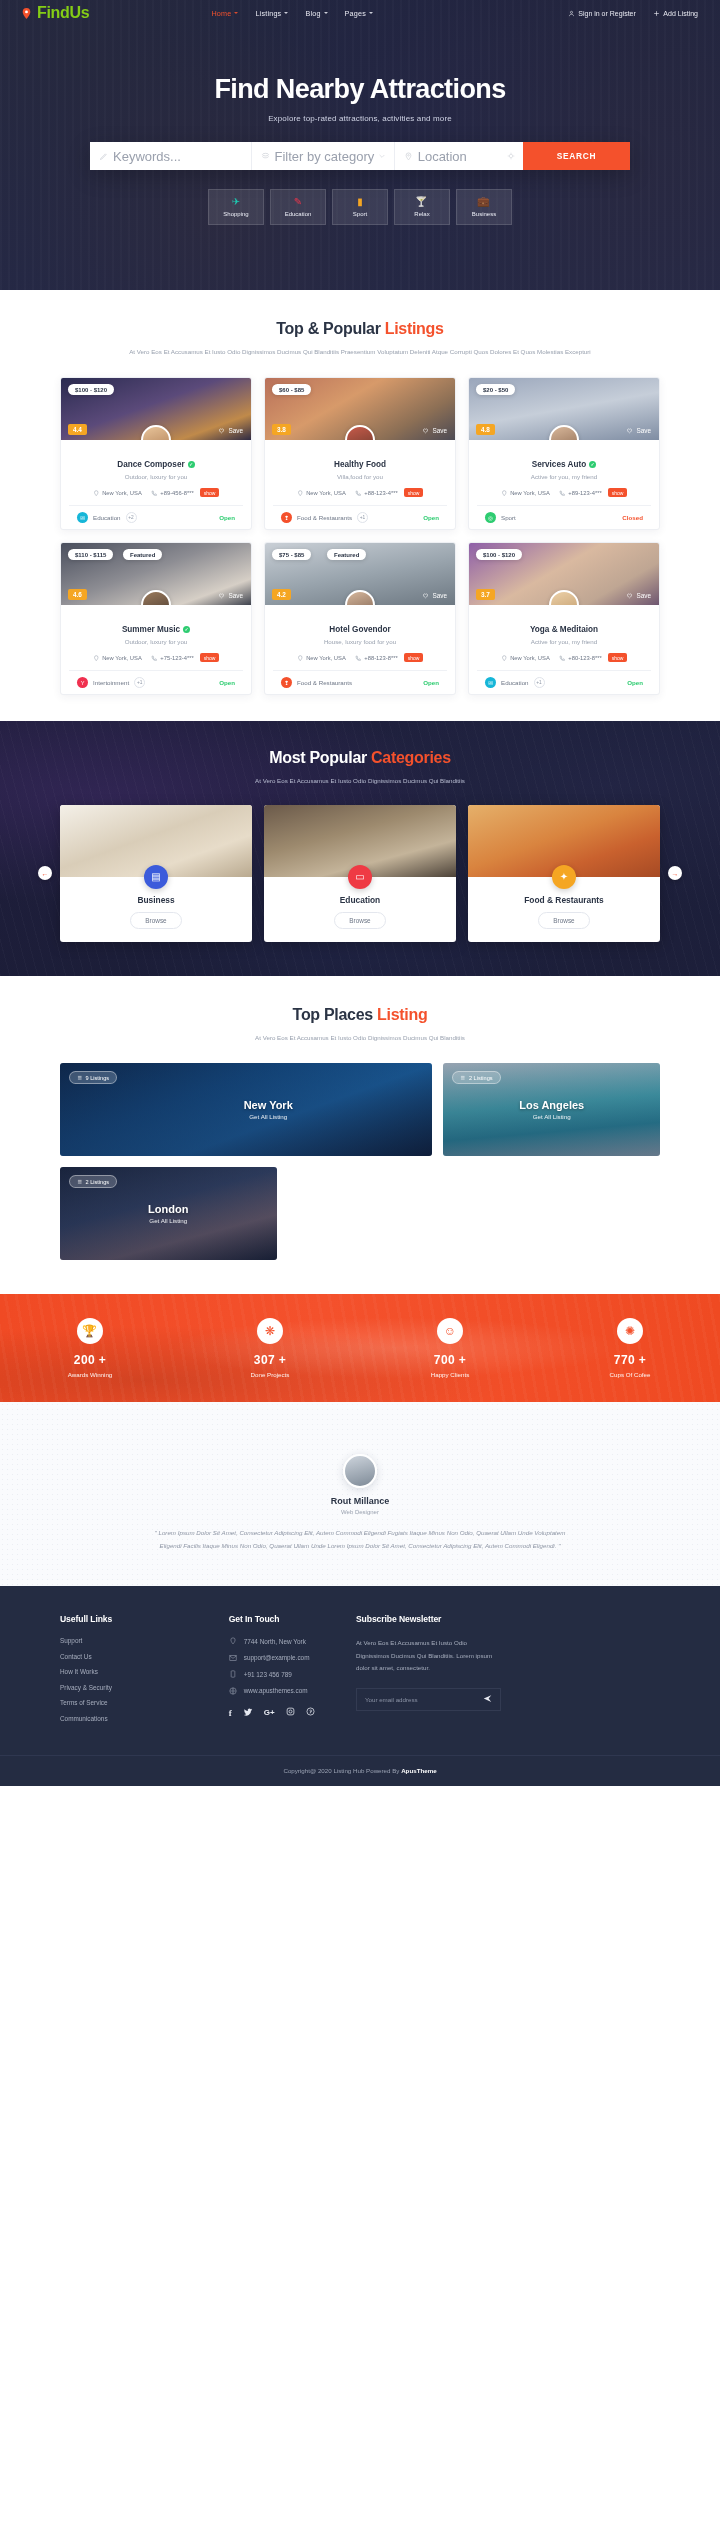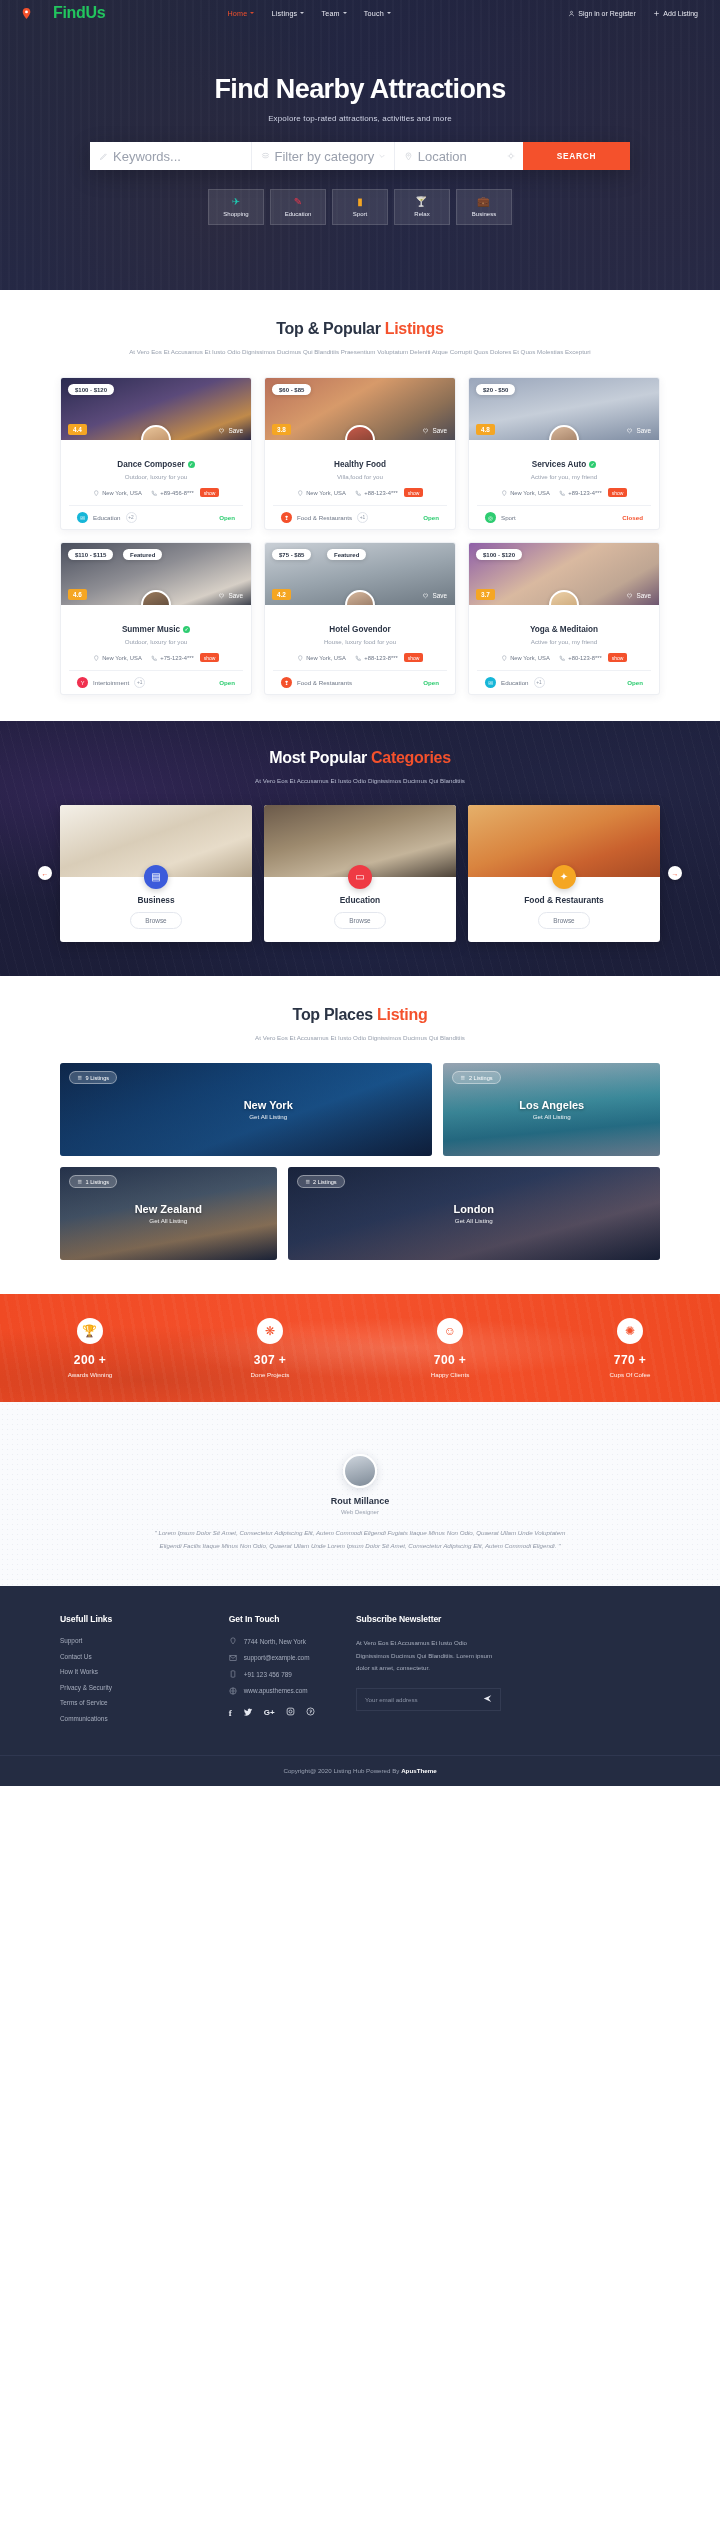--- a/index.html
+++ b/index.html
@@ -16,21 +16,21 @@
       radial-gradient(circle at 62% 30%, rgba(70,60,110,.5), transparent 40%),
       radial-gradient(circle at 88% 60%, rgba(110,70,60,.45), transparent 42%),
       linear-gradient(135deg,#3a3f5c 0%,#2c3050 45%,#343a5e 100%);
   }
   .hero-bg:after{content:"";position:absolute;inset:0;background:
      repeating-linear-gradient(90deg,rgba(255,255,255,.02) 0 2px,transparent 2px 8px),
      linear-gradient(180deg,rgba(29,33,58,.78),rgba(35,38,66,.86));}
   .hero-inner{position:relative;z-index:3}
 
   .topbar{display:flex;align-items:center;height:26px;padding:0 10px}
-  .brand{display:flex;align-items:center;gap:20px;font-size:16px;font-weight:700;color:#22c55e;letter-spacing:-.3px;margin-left:10px}
+  .brand{display:flex;align-items:center;gap:4px;font-size:16px;font-weight:700;color:#84cc16;letter-spacing:-.3px;margin-left:10px}
   .brand .pin{width:13px;height:13px;position:relative;display:inline-block}
   .brand .pin svg{display:block}
   .nav{display:flex;align-items:center;gap:17px;margin-left:122px}
   .nav a{font-size:7.2px;color:#e9eaf2;text-decoration:none;display:flex;align-items:center;gap:3px;letter-spacing:.2px}
   .nav a.active{color:#f4512c}
   .caret{width:0;height:0;border-left:2.4px solid transparent;border-right:2.4px solid transparent;border-top:2.8px solid currentColor;opacity:.85}
   .topright{margin-left:auto;display:flex;align-items:center;gap:17px;margin-right:12px}
   .topright a{font-size:7px;color:#e9eaf2;text-decoration:none;display:flex;align-items:center;gap:3.5px}
 
   .hero-title{margin-top:48px;text-align:center;font-size:27px;font-weight:700;color:#fff;letter-spacing:-.6px}
@@ -191,25 +191,25 @@
         <nav class="nav">
           <a href="#" class="active">
               <span>Home</span>
               <i class="caret"></i>
             </a>
           <a href="#">
               <span>Listings</span>
               <i class="caret"></i>
             </a>
           <a href="#">
-              <span>Team</span>
+              <span>Blog</span>
               <i class="caret"></i>
             </a>
           <a href="#">
-              <span>Touch</span>
+              <span>Pages</span>
               <i class="caret"></i>
             </a>
         </nav>
 
         <div class="topright">
           <a href="#">
             <svg width="7" height="7" viewBox="0 0 24 24">
                 <circle cx="12" cy="8" r="3.6" fill="none" stroke="#e9eaf2" stroke-width="2"></circle>
                 <path d="M5 21c0-4 3.2-6.4 7-6.4S19 17 19 21" fill="none" stroke="#e9eaf2" stroke-width="2"></path>
               </svg>
@@ -624,33 +624,20 @@
             </svg>
       <span>2 Listings</span>
     </div>
     <div class="place-txt">
       <div class="place-name">Los Angeles</div>
       <div class="place-sub">Get All Listing</div>
     </div>
         </div>
       </div>
     <div class="place-grid" id="place-grid-2" style="margin-top:11px;grid-template-columns:1fr 1.72fr">
-        <div class="place place-sm" style="background: linear-gradient(170deg, rgb(43, 58, 82), rgb(90, 110, 126) 40%, rgb(201, 160, 106) 72%, rgb(32, 41, 58));">
-    <div class="ov"></div>
-    <div class="listing-pill">
-      <svg width="5.5" height="5.5" viewBox="0 0 24 24">
-              <path d="M4 6h16M4 12h16M4 18h16" stroke="#fff" stroke-width="2.4"></path>
-            </svg>
-      <span>1 Listings</span>
-    </div>
-    <div class="place-txt">
-      <div class="place-name">New Zealand</div>
-      <div class="place-sub">Get All Listing</div>
-    </div>
-        </div>
         <div class="place place-big" style="background: linear-gradient(165deg, rgb(27, 39, 64), rgb(53, 70, 106) 40%, rgb(122, 106, 120) 70%, rgb(26, 34, 54));">
     <div class="ov"></div>
     <div class="listing-pill">
       <svg width="5.5" height="5.5" viewBox="0 0 24 24">
               <path d="M4 6h16M4 12h16M4 18h16" stroke="#fff" stroke-width="2.4"></path>
             </svg>
       <span>2 Listings</span>
     </div>
     <div class="place-txt">
       <div class="place-name">London</div>

